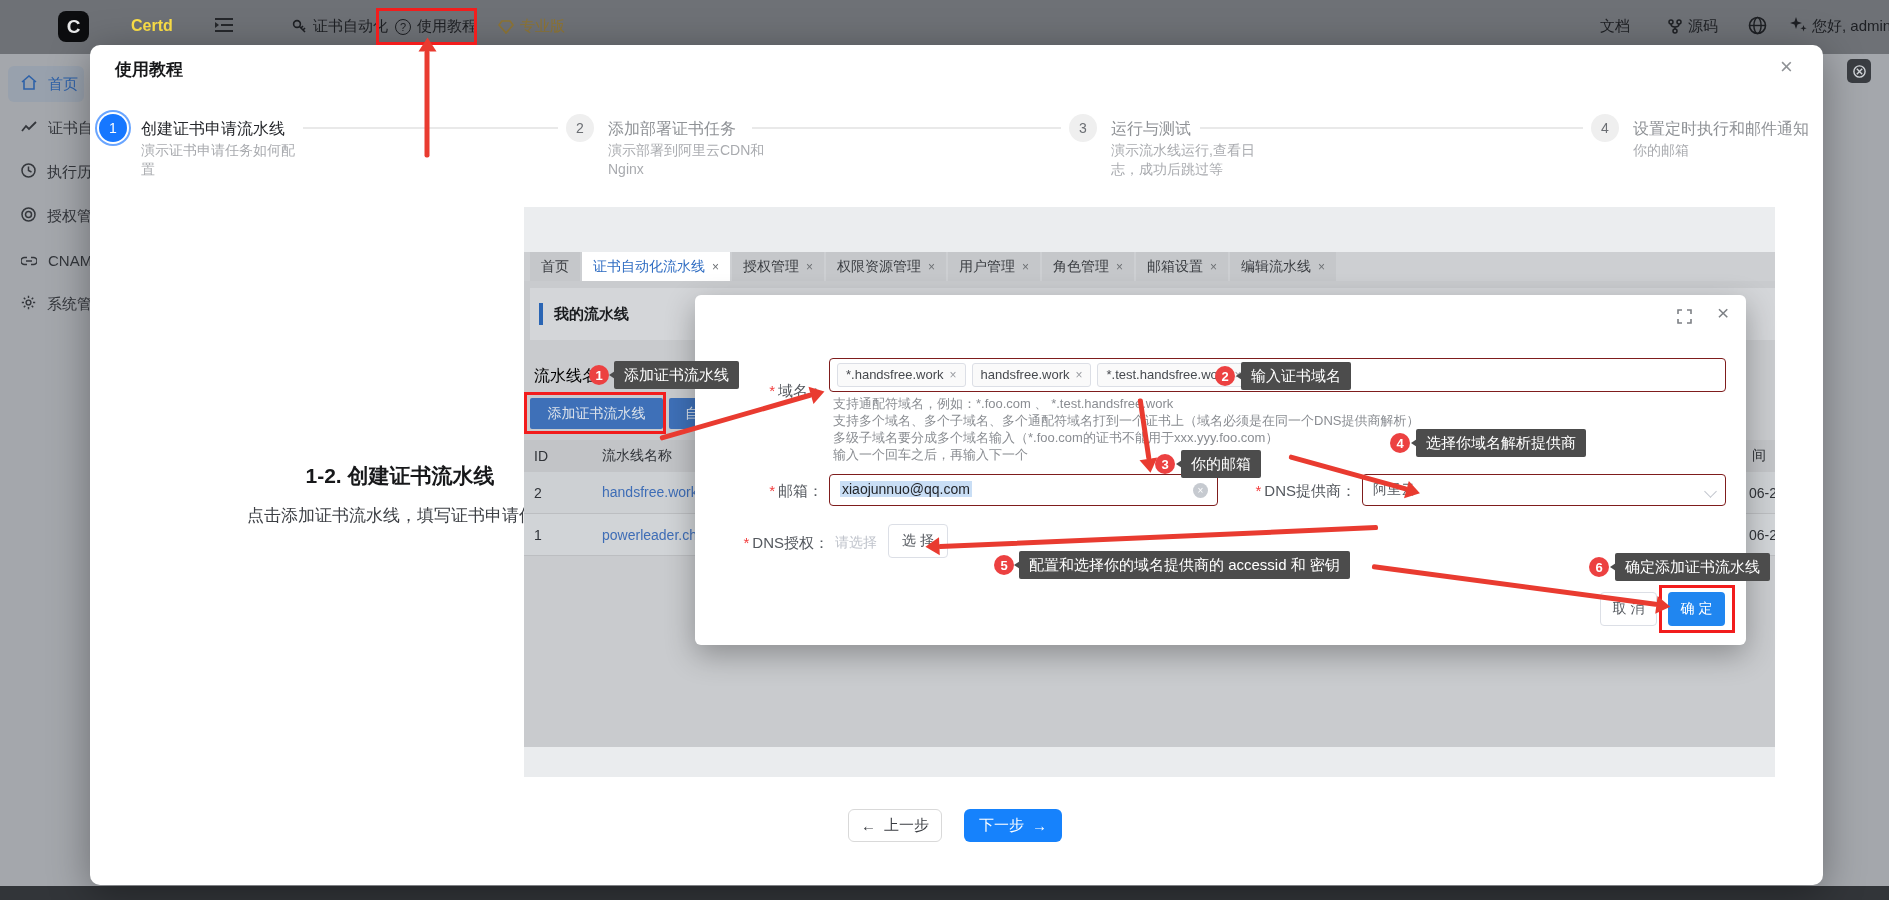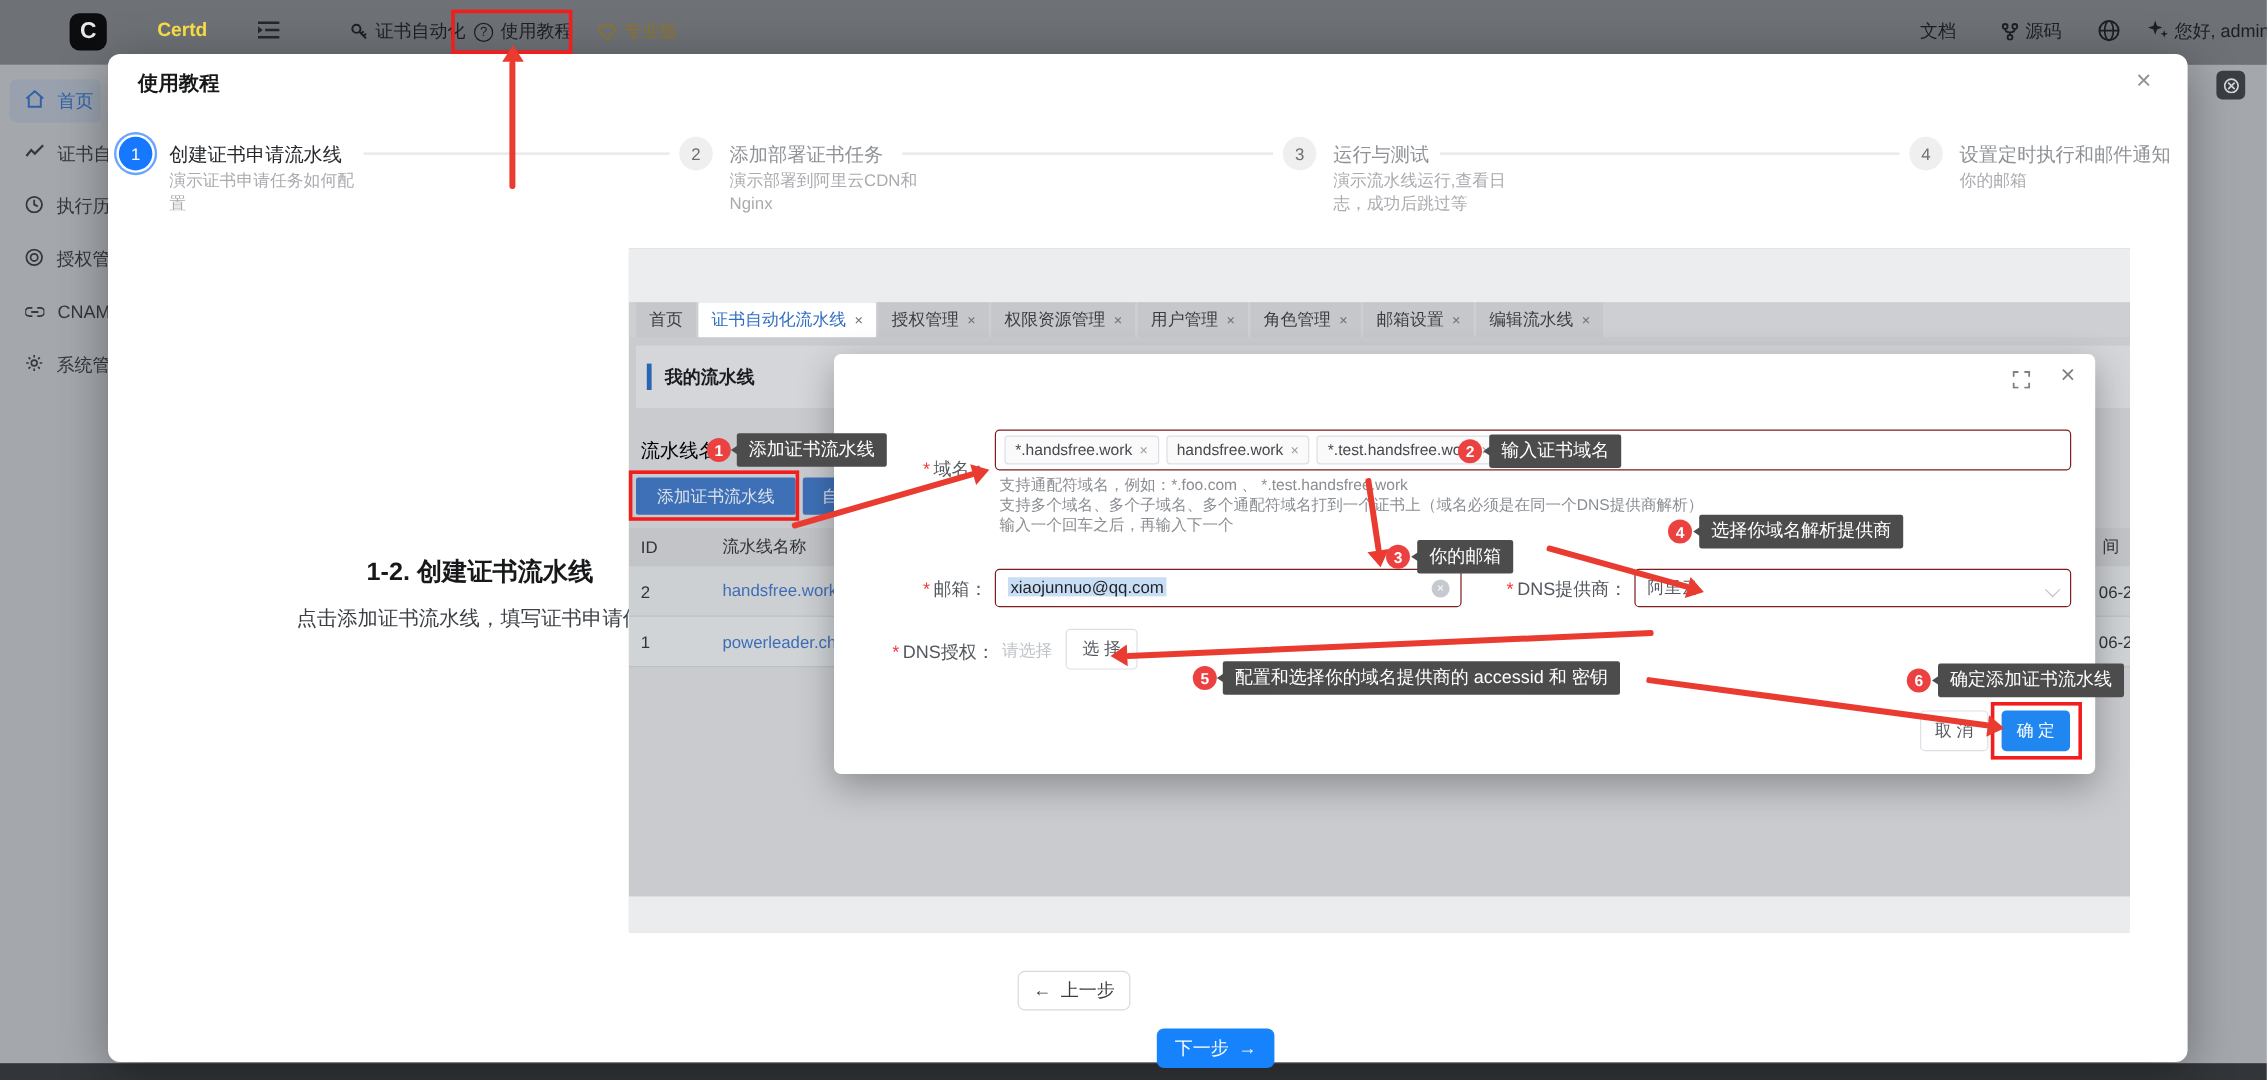--- a/index.html
+++ b/index.html
@@ -75,21 +75,21 @@
   .value-hl { position:absolute; left:10px; top:6px; font-size:14px; color:#1f2125; background:#c9def5; padding:0 2px; }
   .clear-ic { position:absolute; width:15px; height:15px; border-radius:50%; background:#c6cad0; color:#fff; font-size:10px; display:flex; align-items:center; justify-content:center; }
   .chev { position:absolute; right:10px; top:12px; width:9px; height:9px; border-right:1.6px solid #c0c4cc; border-bottom:1.6px solid #c0c4cc; transform:rotate(45deg); }
   .dlg-btn { position:absolute; height:34px; border-radius:4px; font-size:14px; display:flex; align-items:center; justify-content:center; }
   .dlg-btn.plain { background:#fff; border:1px solid #dcdfe6; color:#54585e; }
   .dlg-btn.primary { background:#2086f0; color:#fff; }
 
   
   .nav-btn { position:absolute; height:33px; border-radius:6px; font-size:15px; display:flex; align-items:center; justify-content:center; gap:8px; z-index:11; }
   .nav-btn.prev { background:#fff; border:1px solid #d9d9d9; color:#3a3d42; }
-  .nav-btn.next { background:#1682fc; color:#fff;margin-top:48px; }
+  .nav-btn.next { background:#1682fc; color:#fff; }
 
   
   .redbox { position:absolute; border:3px solid #f21d1d; z-index:30; }
   .badge { position:absolute; width:20px; height:20px; border-radius:50%; background:#ec4141; color:#fff; font-size:13px; font-weight:bold; display:flex; align-items:center; justify-content:center; z-index:31; }
   .tip { position:absolute; height:28px; background:#4c4c4c; color:#fff; font-size:15px; line-height:28px; padding:0 10px; border-radius:2px; white-space:nowrap; z-index:31; }
   .tip::before { content:''; position:absolute; left:-5px; top:10px; border-right:6px solid #4c4c4c; border-top:4px solid transparent; border-bottom:4px solid transparent; }
   .arrow { position:absolute; height:5px; background:#e93b30; transform-origin:0 50%; z-index:30; border-radius:2px; }
   .arrow::after { content:''; position:absolute; right:-13px; top:50%; transform:translateY(-50%); border-left:14px solid #e93b30; border-top:9px solid transparent; border-bottom:9px solid transparent; }
 </style>
 </head>
@@ -318,20 +318,21 @@
         </span>
       <span class="tag">
           <span>*.test.handsfree.work</span>
           <span class="x">×</span>
         </span>
     </div>
   </div>
   <div class="help">
     <div>支持通配符域名，例如：*.foo.com 、 *.test.handsfree.work</div>
     <div>支持多个域名、多个子域名、多个通配符域名打到一个证书上（域名必须是在同一个DNS提供商解析）</div>
+    <div>多级子域名要分成多个域名输入（*.foo.com的证书不能用于xxx.yyy.foo.com）</div>
     <div>输入一个回车之后，再输入下一个</div>
   </div>
 
   <div class="form-label" style="left:20px;width:108px;top:187px;"><span class="star">*</span><span>邮箱：</span></div>
   <div class="field" style="left:134px;top:179px;width:389px;height:32px;">
     <span class="value-hl">xiaojunnuo@qq.com</span>
     <span class="clear-ic" style="right:9px;top:8px;">×</span>
   </div>
 
   <div class="form-label" style="left:545px;width:116px;top:187px;"><span class="star">*</span><span>DNS提供商：</span></div>

